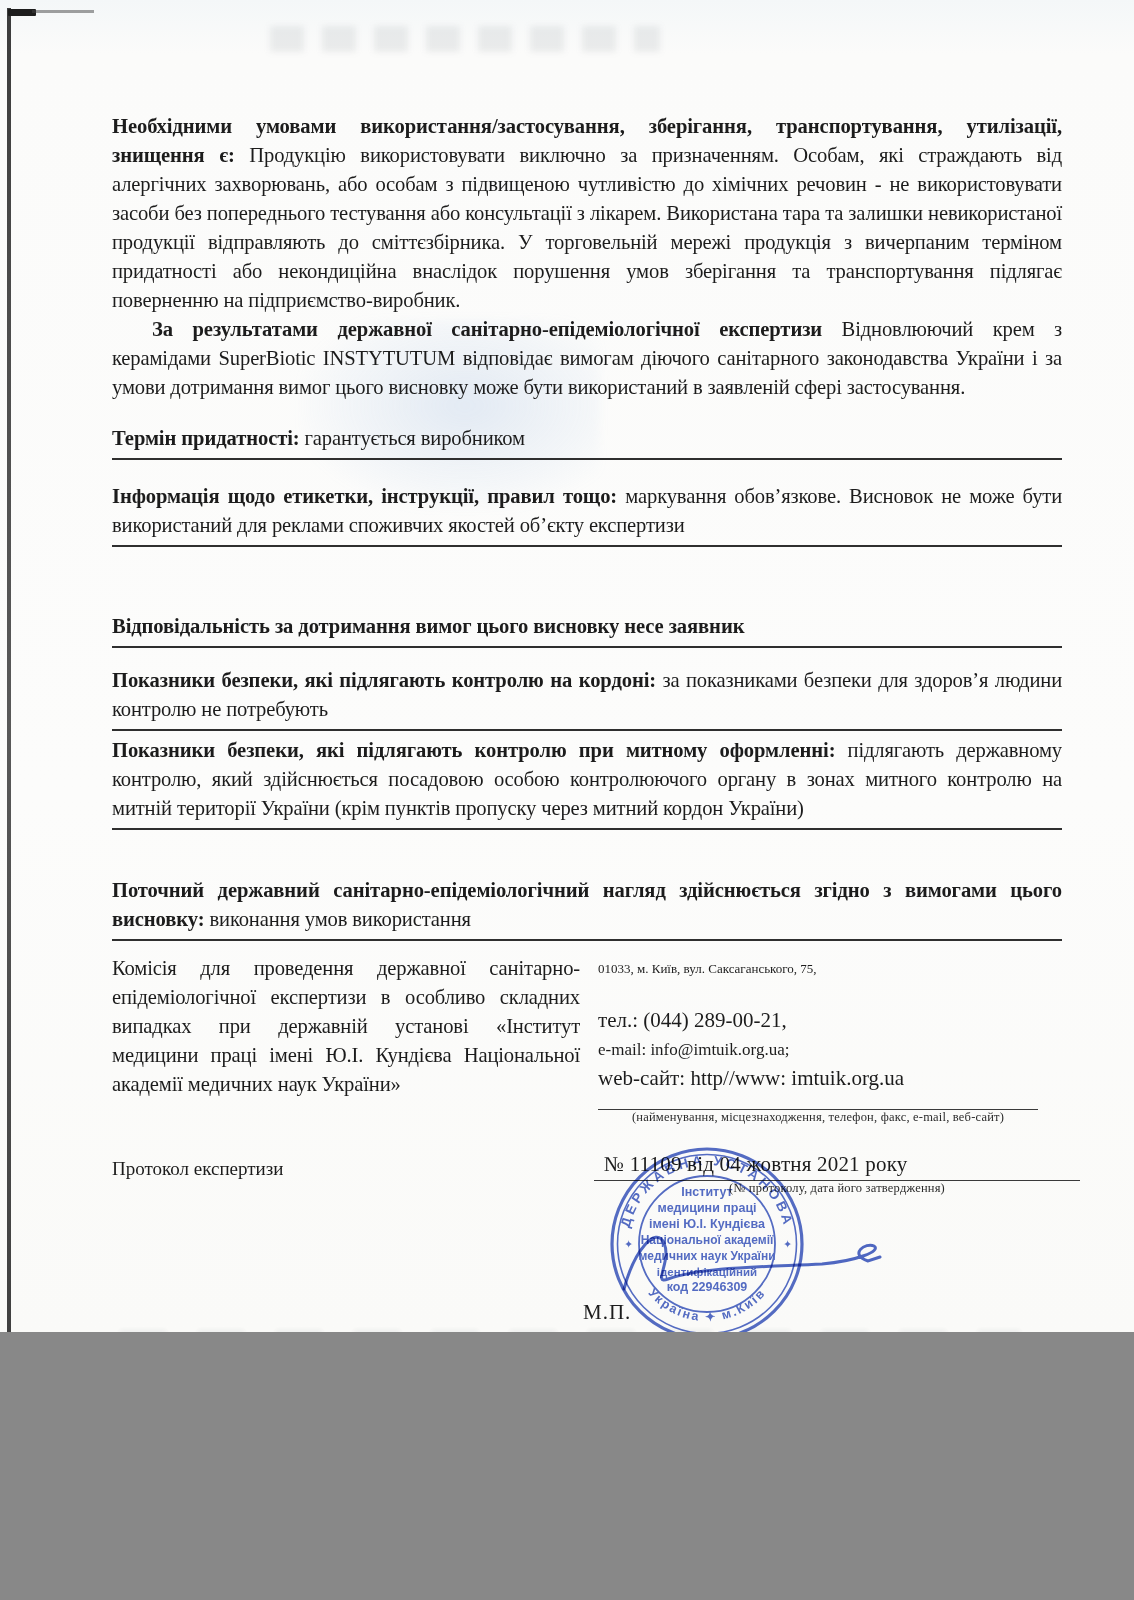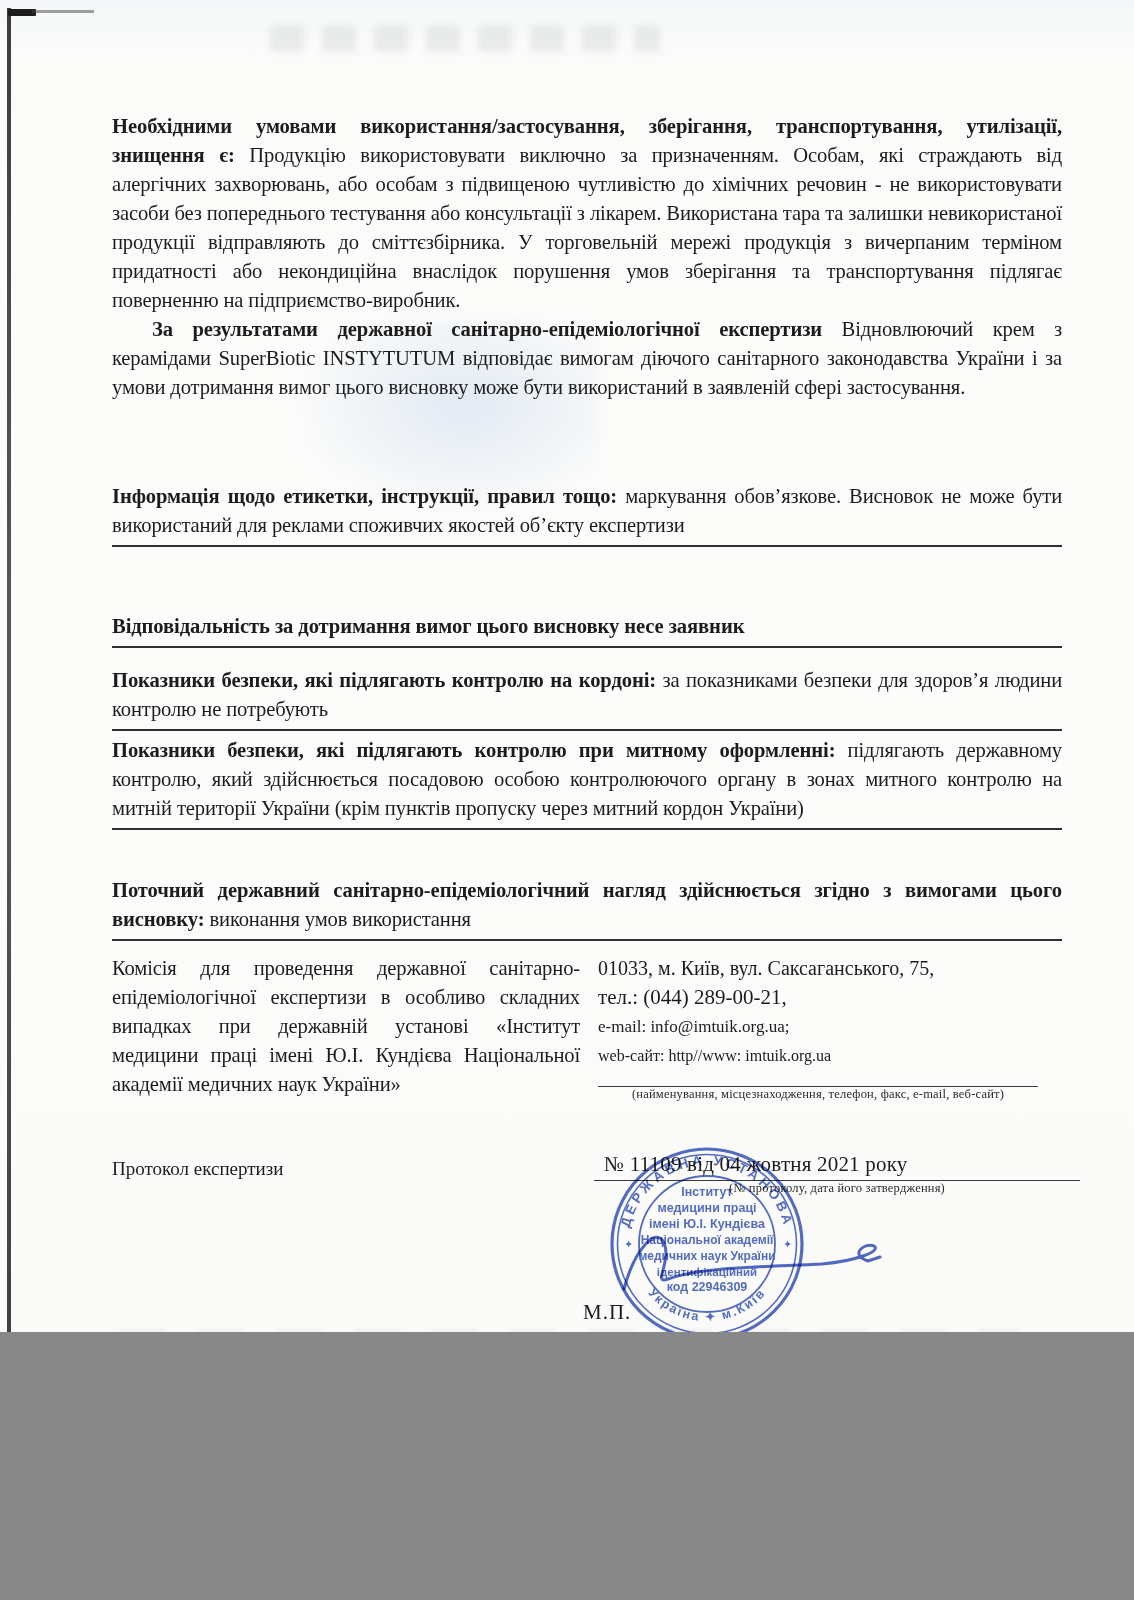--- a/index.html
+++ b/index.html
@@ -61,35 +61,36 @@
   <div class="bleed" style="left:120px;top:1405px;width:910px;height:12px;opacity:.75;"></div>
   <div class="bleed" style="left:150px;top:1442px;width:830px;height:11px;opacity:.6;"></div>
   <div class="bleed" style="left:125px;top:1478px;width:880px;height:11px;opacity:.55;"></div>
   <div class="bleed" style="left:160px;top:1512px;width:760px;height:10px;opacity:.45;"></div>
 
   <div class="abs" style="top:112px;">
     <p class="body"><b>Необхідними умовами використання/застосування, зберігання, транспортування, утилізації, знищення є:</b><span> Продукцію використовувати виключно за призначенням. Особам, які страждають від алергічних захворювань, або особам з підвищеною чутливістю до хімічних речовин - не використовувати засоби без попереднього тестування або консультації з лікарем. Використана тара та залишки невикористаної продукції відправляють до сміттєзбірника. У торговельній мережі продукція з вичерпаним терміном придатності або некондиційна внаслідок порушення умов зберігання та транспортування підлягає поверненню на підприємство-виробник.</span></p>
     <p class="body indent"><b>За результатами державної санітарно-епідеміологічної експертизи</b><span> Відновлюючий крем з керамідами SuperBiotic INSTYTUTUM відповідає вимогам діючого санітарного законодавства України і за умови дотримання вимог цього висновку може бути використаний в заявленій сфері застосування.</span></p>
   </div>
 
+  <div class="abs section" style="top:424px;"><b>Термін придатності:</b><span> гарантується виробником</span></div>
   <div class="abs section" style="top:482px;"><b>Інформація щодо етикетки, інструкції, правил тощо:</b><span> маркування обов’язкове. Висновок не може бути використаний для реклами споживчих якостей об’єкту експертизи</span></div>
   <div class="abs section" style="top:612px;"><b>Відповідальність за дотримання вимог цього висновку несе заявник</b><span></span></div>
   <div class="abs section" style="top:666px;"><b>Показники безпеки, які підлягають контролю на кордоні:</b><span> за показниками безпеки для здоров’я людини контролю не потребують</span></div>
   <div class="abs section" style="top:736px;"><b>Показники безпеки, які підлягають контролю при митному оформленні:</b><span> підлягають державному контролю, який здійснюється посадовою особою контролюючого органу в зонах митного контролю на митній території України (крім пунктів пропуску через митний кордон України)</span></div>
   <div class="abs section" style="top:876px;"><b>Поточний державний санітарно-епідеміологічний нагляд здійснюється згідно з вимогами цього висновку:</b><span> виконання умов використання</span></div>
 
   <div class="abs cols" style="top:954px;">
     <div class="col-left">
       <p class="body">Комісія для проведення державної санітарно-епідеміологічної експертизи в особливо складних випадках при державній установі «Інститут медицини праці імені Ю.І. Кундієва Національної академії медичних наук України»</p>
     </div>
     <div class="col-right">
-      <div class="line" style="font-size:20px;line-height:29px;">01033, м. Київ, вул. Саксаганського, 75,</div>
-      <div class="line" style="font-size:21px;line-height:29px;">тел.: (044) 289-00-21,</div>
+      <div class="line" style="font-size:13px;line-height:29px;">01033, м. Київ, вул. Саксаганського, 75,</div>
+      <div class="line" style="font-size:21px;line-height:29px;margin-top:23px;">тел.: (044) 289-00-21,</div>
       <div class="line" style="font-size:17px;line-height:29px;">e-mail: info@imtuik.org.ua;</div>
-      <div class="line" style="font-size:16px;line-height:29px;">web-сайт: http//www: imtuik.org.ua</div>
+      <div class="line" style="font-size:21px;line-height:29px;">web-сайт: http//www: imtuik.org.ua</div>
       <div class="underrule" style="margin-top:16px;width:440px;"></div>
       <div class="cap" style="width:440px;">(найменування, місцезнаходження, телефон, факс, e-mail, веб-сайт)</div>
     </div>
   </div>
 
   <div class="abs" style="top:1152px;height:60px;">
     <span class="proto-label" style="position:absolute;left:0;top:6px;">Протокол експертизи</span>
     <div style="position:absolute;left:482px;width:486px;">
       <div class="proto-value fieldline" style="padding:0 4px 3px 10px;">№ 11109 від 04 жовтня 2021 року</div>
       <div class="cap">(№ протоколу, дата його затвердження)</div>

